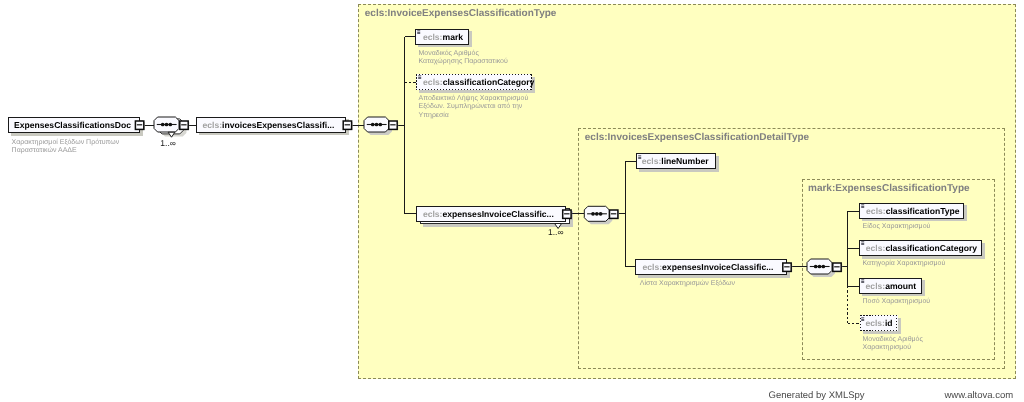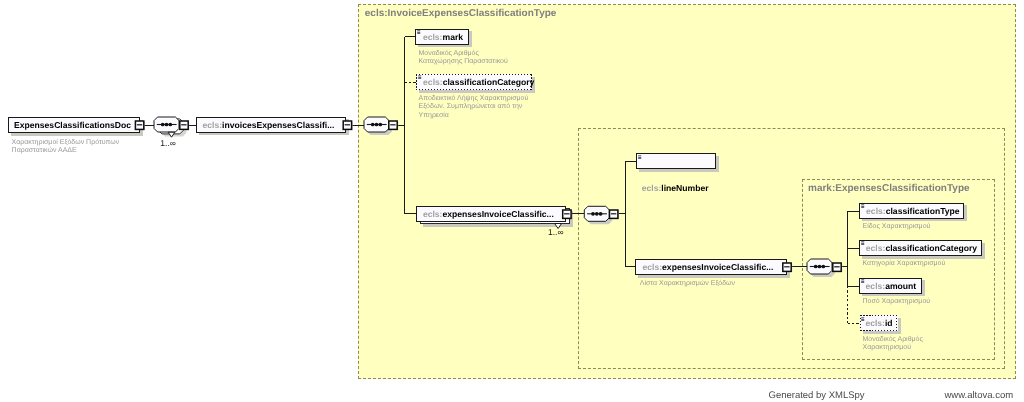--- a/index.html
+++ b/index.html
@@ -51,20 +51,21 @@
 </head>
 <body>
 
 <div id="stage">
 
   <div class="typebox" id="tb1" style="left: 358px; top: 4px; width: 658px; height: 375px;"></div>
   <div class="typebox" id="tb2" style="left: 578px; top: 128px; width: 427px; height: 241px;"></div>
   <div class="typebox" id="tb3" style="left: 802px; top: 179px; width: 193px; height: 181px;"></div>
 
   <div class="typelabel" id="tl1" style="left: 364.8px; top: 8.2px;">ecls:InvoiceExpensesClassificationType</div>
+  <div class="typelabel" id="tl2" style="left: 584.8px; top: 132.2px;">ecls:InvoicesExpensesClassificationDetailType</div>
   <div class="typelabel" id="tl3" style="left: 808px; top: 183.2px;">mark:ExpensesClassificationType</div>
 
   <svg class="layer" id="gfx" viewBox="0 0 1024 402">
       <path d="M 144 125 H 155" fill="none" stroke="#1a1a1a" stroke-width="1" shape-rendering="crispEdges" stroke-dasharray="none"></path>
       <path d="M 188 125 H 196" fill="none" stroke="#1a1a1a" stroke-width="1" shape-rendering="crispEdges" stroke-dasharray="none"></path>
       <path d="M 352 125 H 364" fill="none" stroke="#1a1a1a" stroke-width="1" shape-rendering="crispEdges" stroke-dasharray="none"></path>
       <path d="M 388 125 H 404" fill="none" stroke="#1a1a1a" stroke-width="1" shape-rendering="crispEdges" stroke-dasharray="none"></path>
       <path d="M 404.5 36.5 V 213.5" fill="none" stroke="#1a1a1a" stroke-width="1" shape-rendering="crispEdges" stroke-dasharray="none"></path>
       <path d="M 404.5 36.5 H 416" fill="none" stroke="#1a1a1a" stroke-width="1" shape-rendering="crispEdges" stroke-dasharray="none"></path>
       <path d="M 404.5 82 H 416" fill="none" stroke="#1a1a1a" stroke-width="1" shape-rendering="crispEdges" stroke-dasharray="2.2 2.2"></path>
@@ -185,21 +186,21 @@
       <div class="reptri" style="left: 553.9px; top: 223px;"><svg width="10" height="7" viewBox="0 0 10 7">
           <path d="M 0.6 0.5 L 7.6 0.5 L 4.1 5.5 Z" fill="#ffffff" stroke="#1a1a1a" stroke-width="1"></path>
         </svg></div>
       <div class="elbl" style="left: 422.9px; top: 209.8px;"><span class="ns">ecls:</span><span class="nm">expensesInvoiceClassific...</span></div>
       <div class="eshadow" style="left: 638.7px; top: 155.9px; width: 80.5px; height: 16px;"></div>
       <div class="ebox" style="left: 635.7px; top: 153.3px; width: 80.5px; height: 16px;"></div>
       <div class="typeicon" style="left: 637.5px; top: 154.7px;"><svg width="5" height="6" viewBox="0 0 5 6">
           <rect x="0.2" y="0.2" width="3" height="1.2" fill="#6a6a74"></rect>
           <rect x="0.2" y="2.3" width="3" height="1.4" fill="#262634"></rect>
         </svg></div>
-      <div class="elbl" style="left: 641.7px; top: 157.1px; margin-top: 27px;"><span class="ns">ecls:</span><span class="nm">lineNumber</span></div>
+      <div class="elbl" style="left: 641.7px; top: 157.1px;"><span class="ns">ecls:</span><span class="nm">lineNumber</span></div>
       <div class="eshadow" style="left: 638.3px; top: 261.6px; width: 151.7px; height: 16px;"></div>
       <div class="ebox" style="left: 635.3px; top: 259px; width: 151.7px; height: 16px;"></div>
       <div class="elbl" style="left: 642.5px; top: 262.8px;"><span class="ns">ecls:</span><span class="nm">expensesInvoiceClassific...</span></div>
       <div class="eshadow" style="left: 861.7px; top: 205.3px; width: 105.1px; height: 16px;"></div>
       <div class="ebox" style="left: 858.7px; top: 202.7px; width: 105.1px; height: 16px;"></div>
       <div class="typeicon" style="left: 860.5px; top: 204.1px;"><svg width="5" height="6" viewBox="0 0 5 6">
           <rect x="0.2" y="0.2" width="3" height="1.2" fill="#6a6a74"></rect>
           <rect x="0.2" y="2.3" width="3" height="1.4" fill="#262634"></rect>
         </svg></div>
       <div class="elbl" style="left: 866.1px; top: 206.5px;"><span class="ns">ecls:</span><span class="nm">classificationType</span></div>

